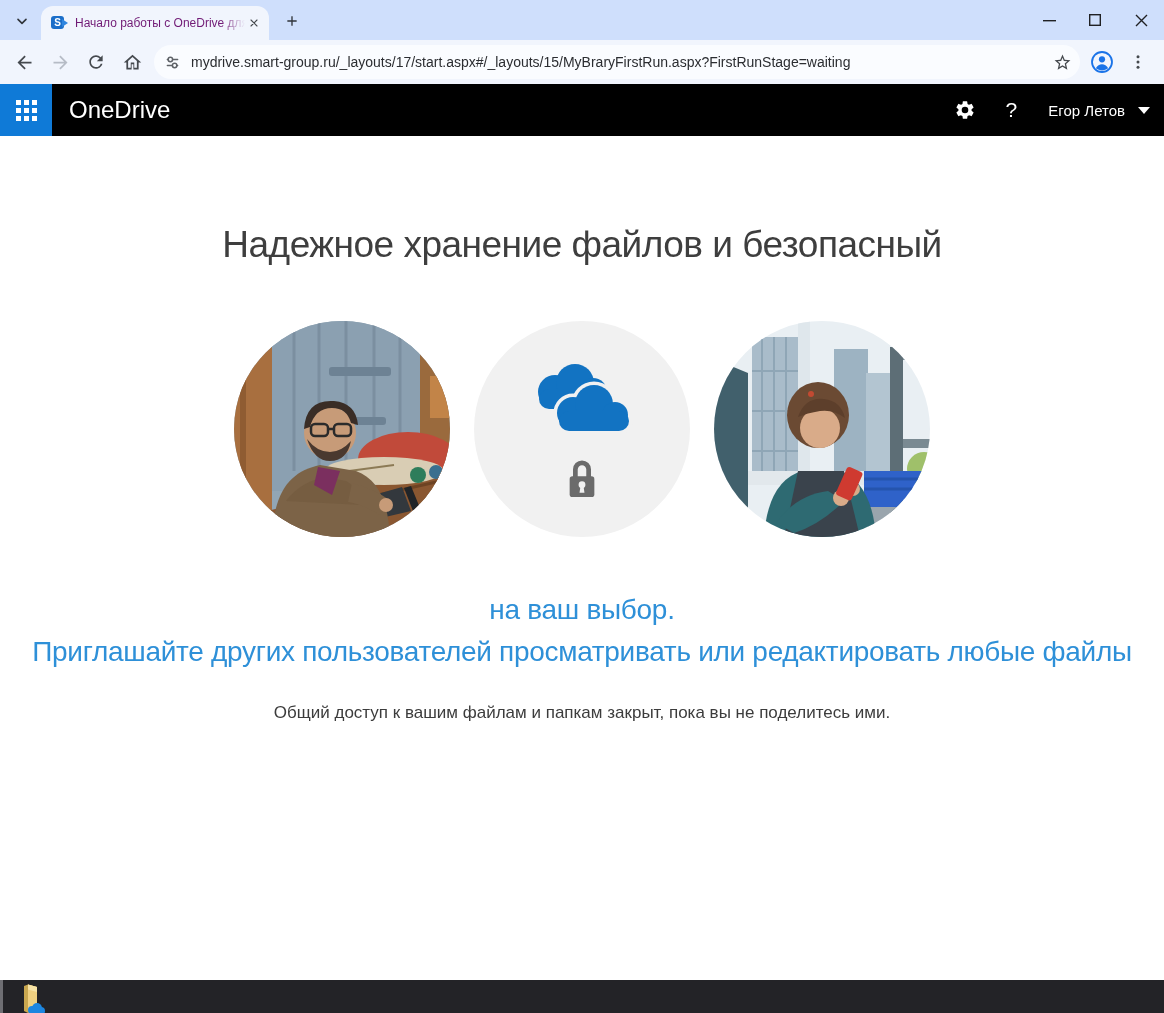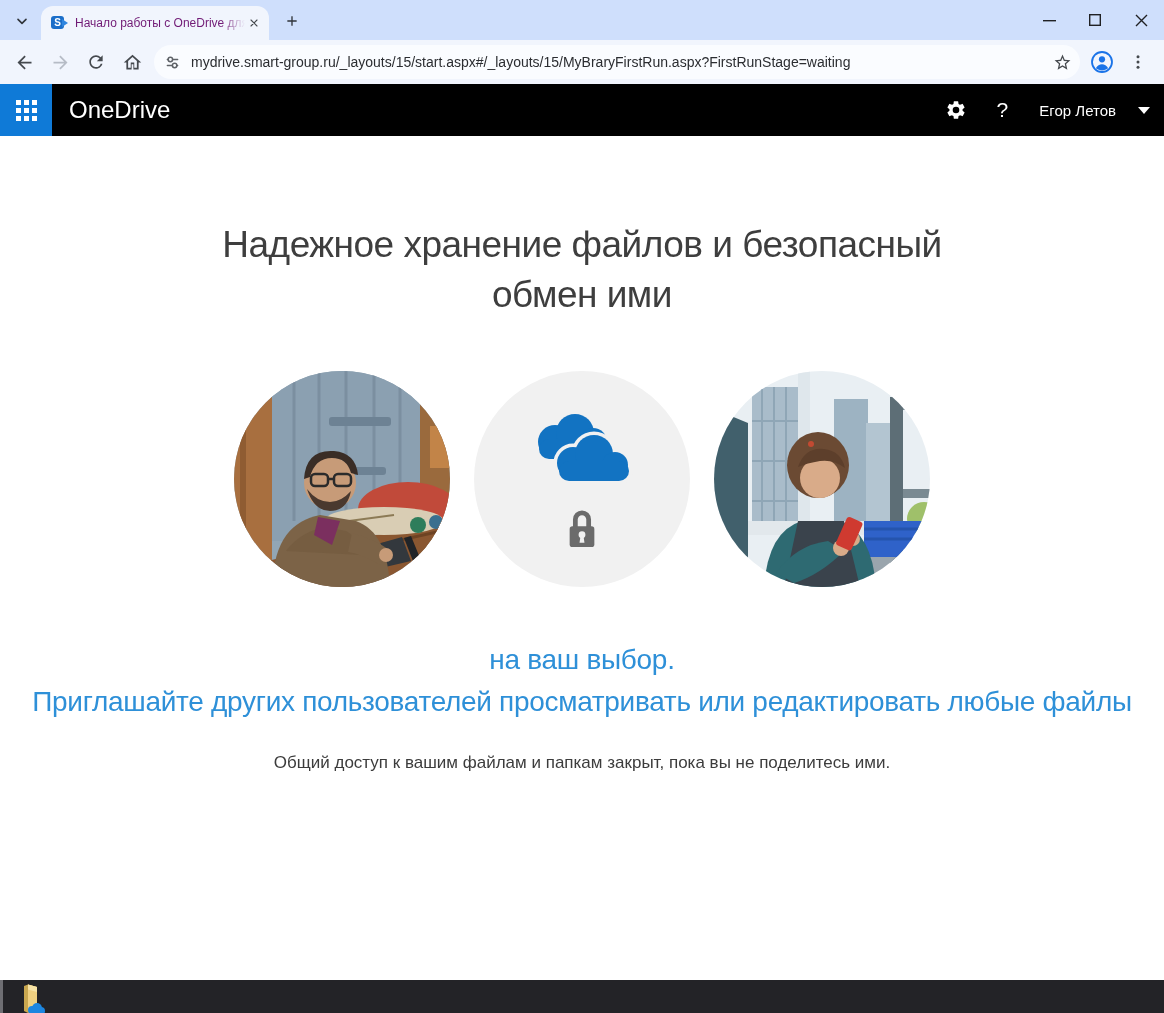--- a/index.html
+++ b/index.html
@@ -30,21 +30,21 @@
   
   .suitebar { flex:0 0 52px; background:#000; display:flex; align-items:center; }
   .waffle { width:52px; height:52px; background:#0f7ad7; display:flex; align-items:center; justify-content:center; cursor:pointer; flex:0 0 52px; }
   .waffle-grid { display:grid; grid-template-columns:repeat(3,5px); grid-template-rows:repeat(3,5px); gap:3px; }
   .waffle-grid span { background:#fff; width:5px; height:5px; }
   .brand { color:#fff; font-size:24px; margin-left:17px; }
   .suite-right { margin-left:auto; display:flex; align-items:center; padding-right:14px; }
   .suite-btn { display:flex; align-items:center; justify-content:center; cursor:pointer; color:#fff; }
   .gear-btn { width:46px; height:52px; }
   .help-btn { width:46px; height:52px; font-size:21px; font-weight:300; }
-  .user-menu { display:flex; align-items:center; cursor:pointer; margin-left:14px;gap:9px; }
+  .user-menu { display:flex; align-items:center; cursor:pointer; margin-left:14px; }
   .user-name { color:#fff; font-size:15px; }
   .caret { margin-left:13px; width:0; height:0; border-left:6px solid transparent; border-right:6px solid transparent; border-top:7px solid #fff; }
 
   
   .main { flex:1; background:#fff; display:flex; flex-direction:column; align-items:center; overflow:hidden;gap:22px; }
   .heading { margin-top:84px; font-size:37px; font-weight:300; letter-spacing:-0.5px; color:#3e3e3e; text-align:center; line-height:50px; }
   .heading span, .invite span, .wait span { display:block; }
   .circles { display:flex; gap:24px; margin-top:29px; }
   .circle { width:216px; height:216px; border-radius:50%; overflow:hidden; flex:0 0 216px; }
   .circle svg { display:block; }
@@ -126,21 +126,21 @@
         </svg>
     </div>
     <div class="omnibox">
       <span style="display:flex;">
         <svg width="17" height="17" viewBox="0 0 20 20">
           <path d="M4 6.5h12M4 13.5h12" stroke="#5f6368" stroke-width="1.8" stroke-linecap="round"></path>
           <circle cx="7.5" cy="6.5" r="2.6" fill="#fafcff" stroke="#5f6368" stroke-width="1.8"></circle>
           <circle cx="12.5" cy="13.5" r="2.6" fill="#fafcff" stroke="#5f6368" stroke-width="1.8"></circle>
         </svg>
       </span>
-      <span class="url-text">mydrive.smart-group.ru/_layouts/15/start.aspx#/_layouts/15/MyBraryFirstRun.aspx?FirstRunStage=waiting</span>
+      <span class="url-text">mydrive.smart-group.ru/_layouts/17/start.aspx#/_layouts/15/MyBraryFirstRun.aspx?FirstRunStage=waiting</span>
       <span class="omni-btn">
         <svg width="19" height="19" viewBox="0 0 24 24">
             <path d="M22 9.24l-7.19-.62L12 2 9.19 8.63 2 9.24l5.46 4.73L5.82 21 12 17.27 18.18 21l-1.63-7.03L22 9.24zM12 15.4l-3.76 2.27 1-4.28-3.32-2.88 4.38-.38L12 6.1l1.71 4.04 4.38.38-3.32 2.88 1 4.28L12 15.4z" fill="#45494e"></path>
           </svg>
       </span>
     </div>
     <div class="tool-btn">
       <svg width="24" height="24" viewBox="0 0 24 24">
         <circle cx="12" cy="12" r="10" fill="none" stroke="#1a73e8" stroke-width="1.8"></circle>
         <circle cx="12" cy="9.3" r="3.1" fill="#1a73e8"></circle>
@@ -181,21 +181,20 @@
       <div class="user-menu">
         <span class="user-name">Егор Летов</span>
         <span class="caret"></span>
       </div>
     </div>
   </div>
 
   <div class="main">
     <h1 class="heading">
       <span>Надежное хранение файлов и безопасный</span>
-      <span>обмен ими</span>
     </h1>
 
     <div class="circles">
 
       <div class="circle">
         <svg width="216" height="216" viewBox="0 0 216 216">
           <rect width="216" height="216" fill="#92a6b5"></rect>
           <rect x="36" y="0" width="152" height="170" fill="#8ba0b1"></rect>
           <path d="M60 0v150M85 0v150M112 0v150M140 0v150M166 0v150" stroke="#7b8fa0" stroke-width="3"></path>
           <rect x="95" y="46" width="62" height="9" rx="3" fill="#6d8294"></rect>

